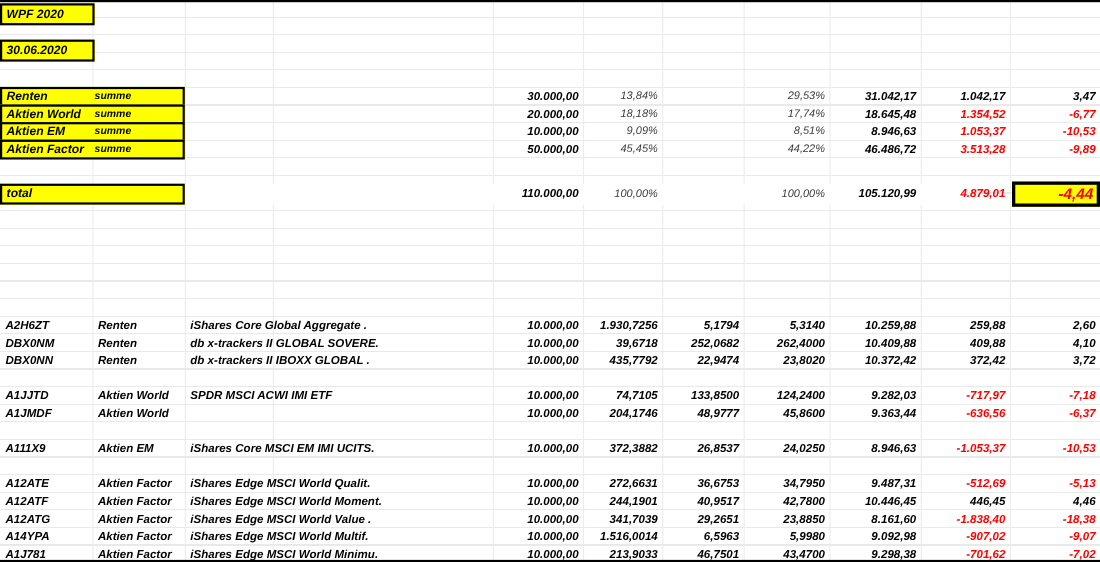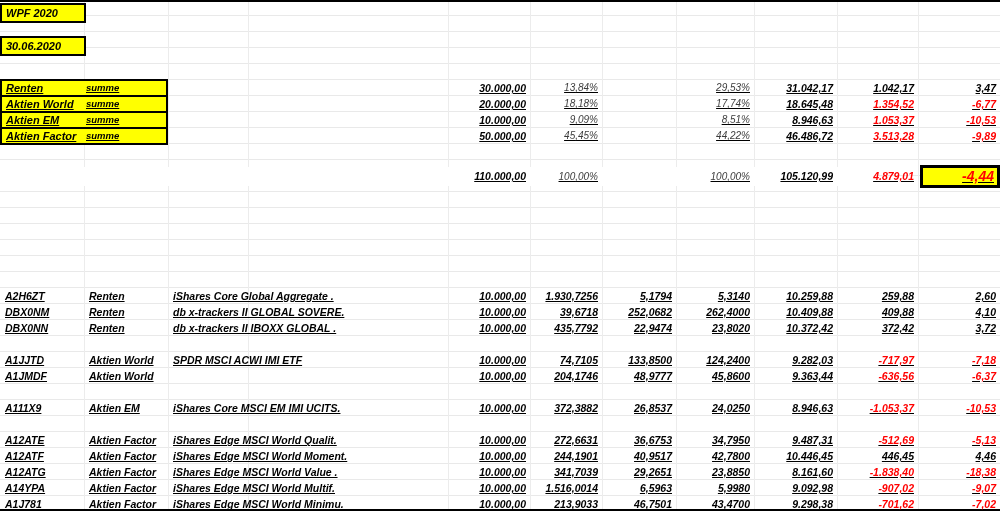--- a/index.html
+++ b/index.html
@@ -6,21 +6,21 @@
   .sheet{
     position:relative;width:1000px;height:511px;background:#fff;overflow:hidden;
     font-family:"Liberation Sans",sans-serif;font-style:italic;color:#000;
     
     background-image:repeating-linear-gradient(to bottom, transparent 0px, transparent 15px, #e9e9e9 15px, #e9e9e9 16px);
   }
   .vline{position:absolute;top:0;bottom:0;width:1px;background:#ececec;}
   .edgeline{position:absolute;left:0;width:1000px;height:2px;background:#000;}
 
   
-  .grid10{display:grid;grid-template-columns:84px 84px 280px 82px 72px 74px 78px 83px 81px 82px;width:875px;text-decoration:underline;}
+  .grid10{display:grid;grid-template-columns:84px 84px 280px 82px 72px 74px 78px 83px 81px 82px;width:875px;}
 
   .c{white-space:nowrap;overflow:visible;}
   .l{text-align:left;padding-left:5px;}
   .r{text-align:right;padding-right:4px;}
   .bold{font-weight:bold;}
   .red{color:#ff0000;}
   .pct{font-weight:normal;color:#3c3c3c;font-size:10px;}
   .num{font-size:10.5px;}
 
   
@@ -129,20 +129,23 @@
         <div class="c r bold num" style="grid-column: 4;">50.000,00</div>
         <div class="c r pct" style="grid-column: 5;">45,45%</div>
         <div class="c r pct" style="grid-column: 7;">44,22%</div>
         <div class="c r bold num" style="grid-column: 8;">46.486,72</div>
         <div class="c r bold num red" style="grid-column: 9;">3.513,28</div>
         <div class="c r bold num red" style="grid-column: 10;">-9,89</div>
       </div>
     </div>
 
   <div id="totalrow" class="grid10">
+    <div class="lblbox">
+      <span class="slabel">total</span>
+    </div>
     <div class="c r bold num" style="grid-column:4">110.000,00</div>
     <div class="c r pct" style="grid-column:5">100,00%</div>
     <div class="c r pct" style="grid-column:7">100,00%</div>
     <div class="c r bold num" style="grid-column:8">105.120,99</div>
     <div class="c r bold num red" style="grid-column:9">4.879,01</div>
     <div id="total-rendite-box" class="red">-4,44</div>
   </div>
 
 
   <div id="detail" class="grid10">

